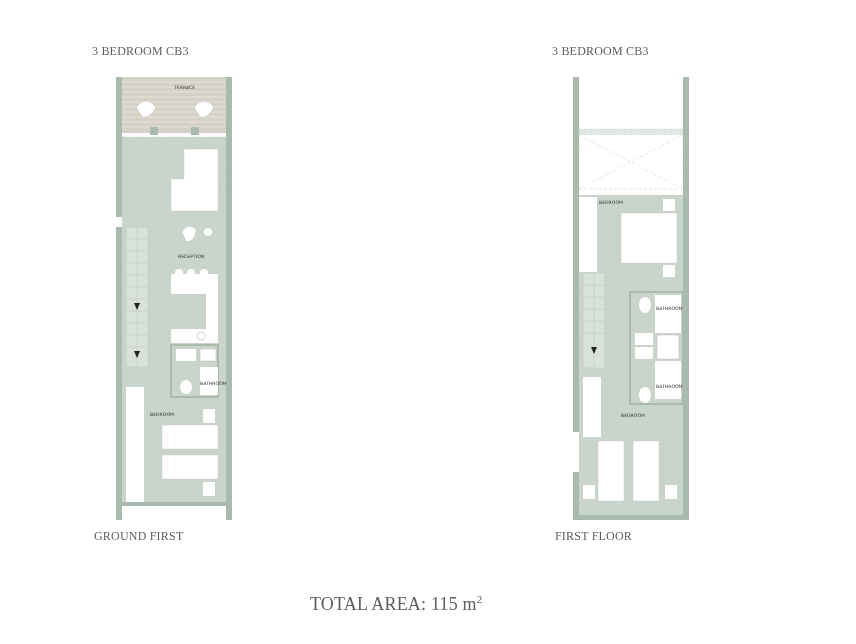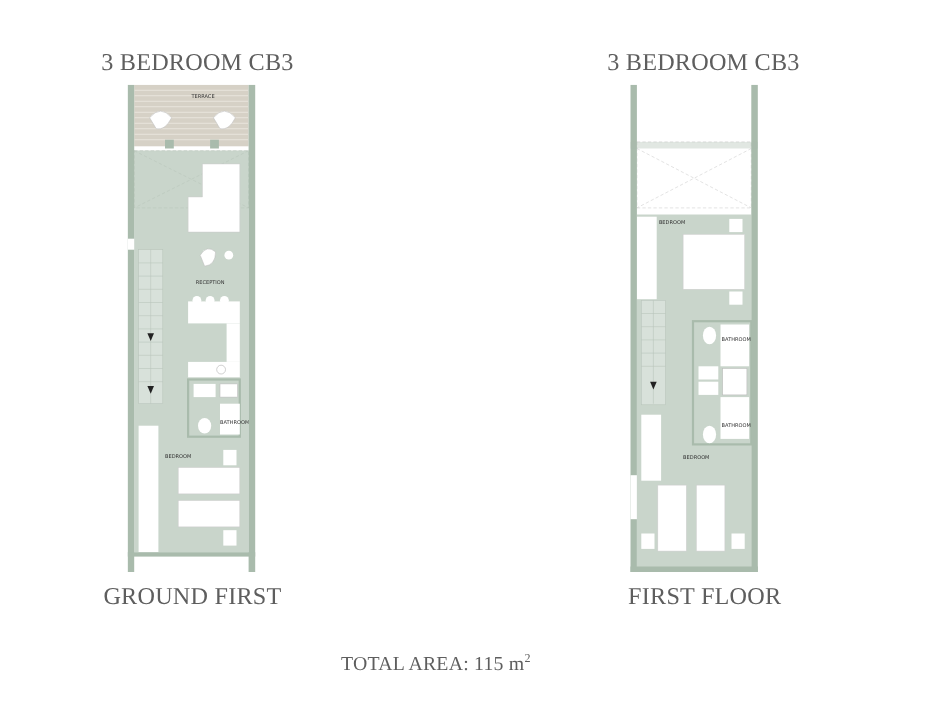--- a/index.html
+++ b/index.html
@@ -1,18 +1,18 @@
 <!DOCTYPE html>
 <html><head>
   <meta charset="utf-8">
   <style>
     html, body { margin:0; padding:0; background:#ffffff; }
     body { width:856px; height:644px; position:relative; overflow:hidden;
            font-family:"DejaVu Serif","Liberation Serif",serif; }
-    .title { position:absolute; color:#5e5e5e; font-size:22px; letter-spacing:0.2px;
+    .title { position:absolute; color:#5e5e5e; font-size:12px; letter-spacing:0.2px;
              font-family:"Liberation Serif","DejaVu Serif",serif; white-space:nowrap; }
     .plan { position:absolute; }
     .plan svg { display:block; }
     .lbl { font-family:"DejaVu Sans","Liberation Sans",sans-serif; font-size:4.6px; fill:#333; }
     sup { font-size:11px; }
   </style>
 </head>
 <body>
 
 <div class="title" style="left:92px;top:44px;">3 BEDROOM CB3</div>
@@ -148,17 +148,17 @@
 
     <rect x="0" y="0" width="6" height="443" fill="#a9bbac"></rect>
     <rect x="110" y="0" width="6" height="443" fill="#a9bbac"></rect>
     <rect x="0" y="52" width="116" height="6" fill="#a9bbac" opacity="0.35"></rect>
     <rect x="0" y="355" width="6" height="40" fill="#fff"></rect>
     <rect x="0" y="438" width="116" height="5" fill="#a9bbac"></rect>
   </svg>
 </div>
 
 <div class="title" style="left:94px;top:529px;">GROUND FIRST</div>
-<div class="title" style="left:571px;top:529px;">FIRST FLOOR</div>
+<div class="title" style="left:555px;top:529px;">FIRST FLOOR</div>
 
 <div class="title" style="left:310px;top:593px;font-size:18px;">
   <span>TOTAL AREA: 115 m</span><sup>2</sup>
 </div>
 
 </body></html>

